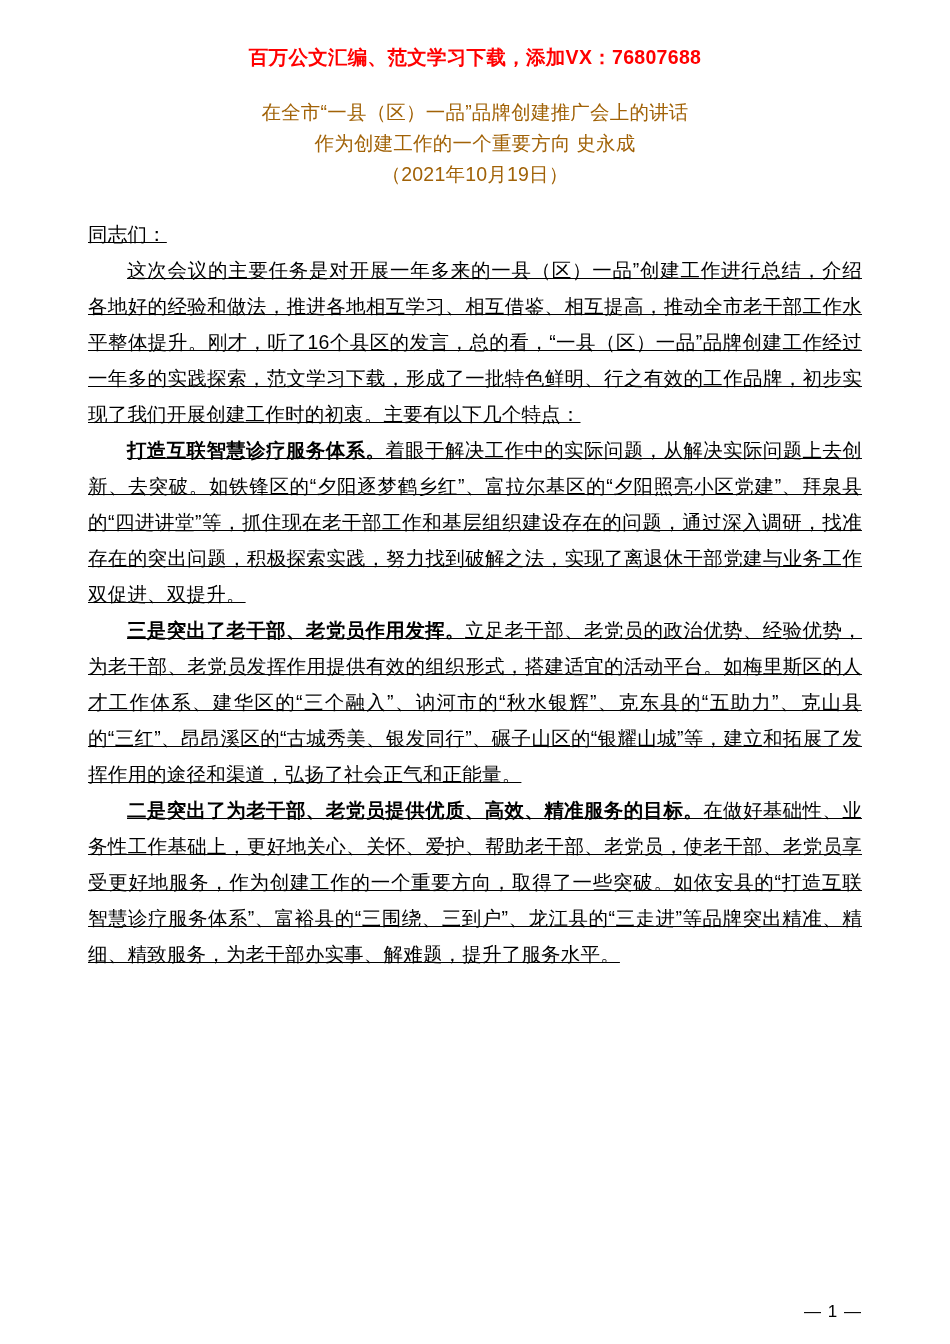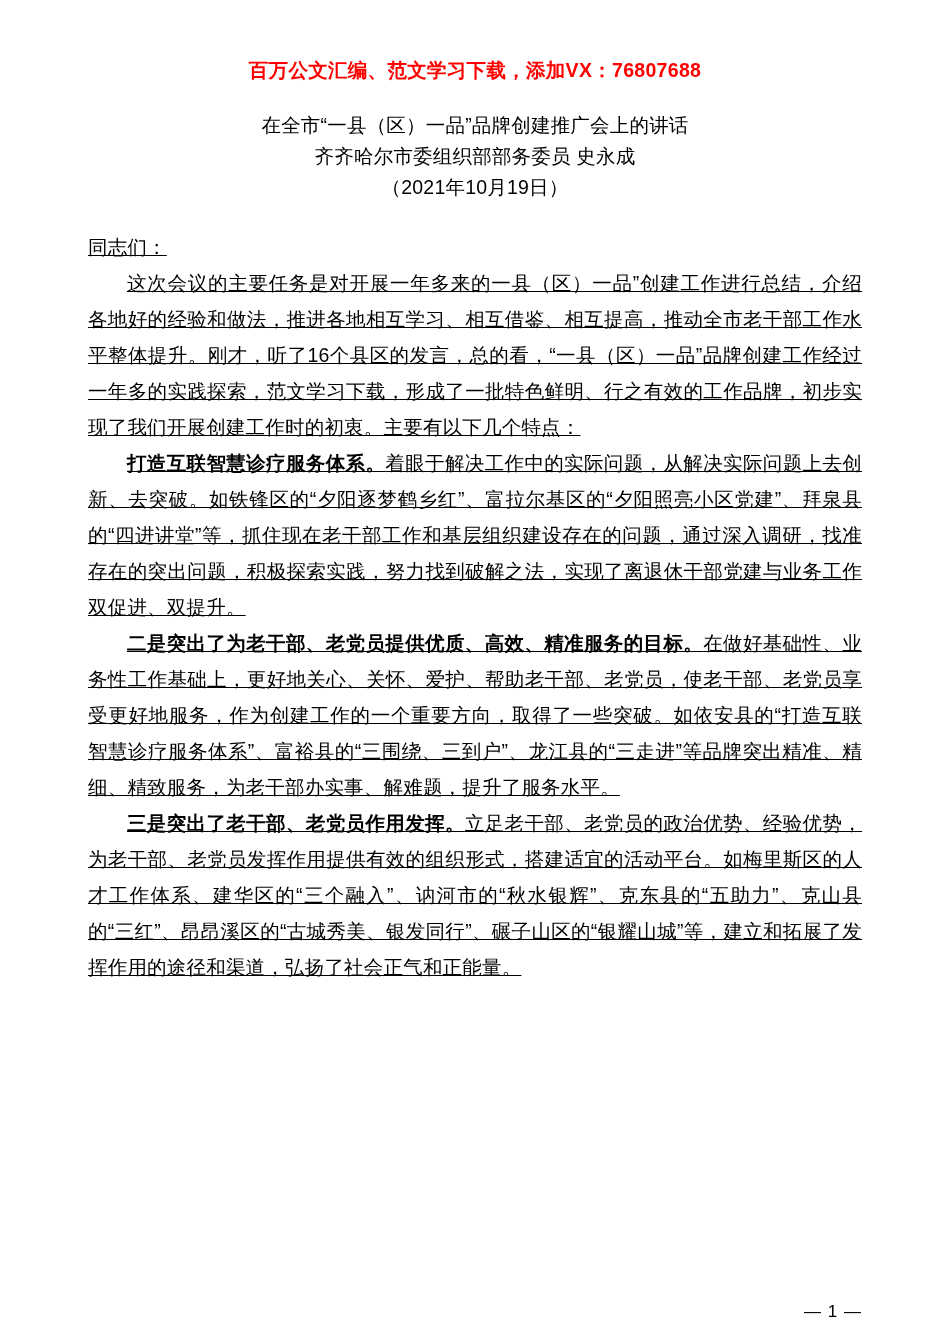--- a/index.html
+++ b/index.html
@@ -12,41 +12,41 @@
     height: 1344px;
     font-family: "Liberation Sans", sans-serif;
     color: #000000;
     position: relative;
     overflow: hidden;
   }
   .page {
     width: 950px;
     height: 1344px;
     box-sizing: border-box;
-    padding: 49px 88px 0 88px;
+    padding: 36px 88px 0 88px;
     position: relative;
   }
   .banner {
     text-align: center;
     color: #ff0000;
     font-size: 19.5px;
     font-weight: bold;
     letter-spacing: 0.3px;
     margin-top: 8px;
     margin-bottom: 26px;
     font-family: "Liberation Sans", sans-serif;
   }
   .title-block {
     text-align: center;
     margin-bottom: 26px;
   }
   .title-line {
     font-size: 19.5px;
     line-height: 31px;
-    color: #000000;
+    color: #a16207;
     letter-spacing: 0.2px;
   }
   .body-text {
     font-size: 19.5px;
     line-height: 36px;
     text-align: justify;
     text-justify: inter-ideograph;
     letter-spacing: 0.2px;
   }
   .para {
@@ -71,27 +71,27 @@
 </style>
 </head>
 <body>
 
 <div class="page">
 
   <div class="banner">百万公文汇编、范文学习下载，添加VX：76807688</div>
 
   <div class="title-block">
     <div class="title-line">在全市“一县（区）一品”品牌创建推广会上的讲话</div>
-    <div class="title-line">齐齐哈尔市委组织部部务委员  史永成</div>
+    <div class="title-line">作为创建工作的一个重要方向  史永成</div>
     <div class="title-line">（2021年10月19日）</div>
   </div>
 
   <div class="body-text">
     <p class="para no-indent">同志们：</p>
     <p class="para">这次会议的主要任务是对开展一年多来的一县（区）一品”创建工作进行总结，介绍各地好的经验和做法，推进各地相互学习、相互借鉴、相互提高，推动全市老干部工作水平整体提升。刚才，听了16个县区的发言，总的看，“一县（区）一品”品牌创建工作经过一年多的实践探索，范文学习下载，形成了一批特色鲜明、行之有效的工作品牌，初步实现了我们开展创建工作时的初衷。主要有以下几个特点：</p>
     <p class="para"><span class="lead">打造互联智慧诊疗服务体系。</span><span>着眼于解决工作中的实际问题，从解决实际问题上去创新、去突破。如铁锋区的“夕阳逐梦鹤乡红”、富拉尔基区的“夕阳照亮小区党建”、拜泉县的“四进讲堂”等，抓住现在老干部工作和基层组织建设存在的问题，通过深入调研，找准存在的突出问题，积极探索实践，努力找到破解之法，实现了离退休干部党建与业务工作双促进、双提升。</span></p>
+    <p class="para"><span class="lead">三是突出了老干部、老党员作用发挥。</span><span>立足老干部、老党员的政治优势、经验优势，为老干部、老党员发挥作用提供有效的组织形式，搭建适宜的活动平台。如梅里斯区的人才工作体系、建华区的“三个融入”、讷河市的“秋水银辉”、克东县的“五助力”、克山县的“三红”、昂昂溪区的“古城秀美、银发同行”、碾子山区的“银耀山城”等，建立和拓展了发挥作用的途径和渠道，弘扬了社会正气和正能量。</span></p>
     <p class="para"><span class="lead">二是突出了为老干部、老党员提供优质、高效、精准服务的目标。</span><span>在做好基础性、业务性工作基础上，更好地关心、关怀、爱护、帮助老干部、老党员，使老干部、老党员享受更好地服务，作为创建工作的一个重要方向，取得了一些突破。如依安县的“打造互联智慧诊疗服务体系”、富裕县的“三围绕、三到户”、龙江县的“三走进”等品牌突出精准、精细、精致服务，为老干部办实事、解难题，提升了服务水平。</span></p>
-    <p class="para"><span class="lead">三是突出了老干部、老党员作用发挥。</span><span>立足老干部、老党员的政治优势、经验优势，为老干部、老党员发挥作用提供有效的组织形式，搭建适宜的活动平台。如梅里斯区的人才工作体系、建华区的“三个融入”、讷河市的“秋水银辉”、克东县的“五助力”、克山县的“三红”、昂昂溪区的“古城秀美、银发同行”、碾子山区的“银耀山城”等，建立和拓展了发挥作用的途径和渠道，弘扬了社会正气和正能量。</span></p>
   </div>
 
   <div class="page-number">— 1 —</div>
 
 </div>
 
 </body></html>

